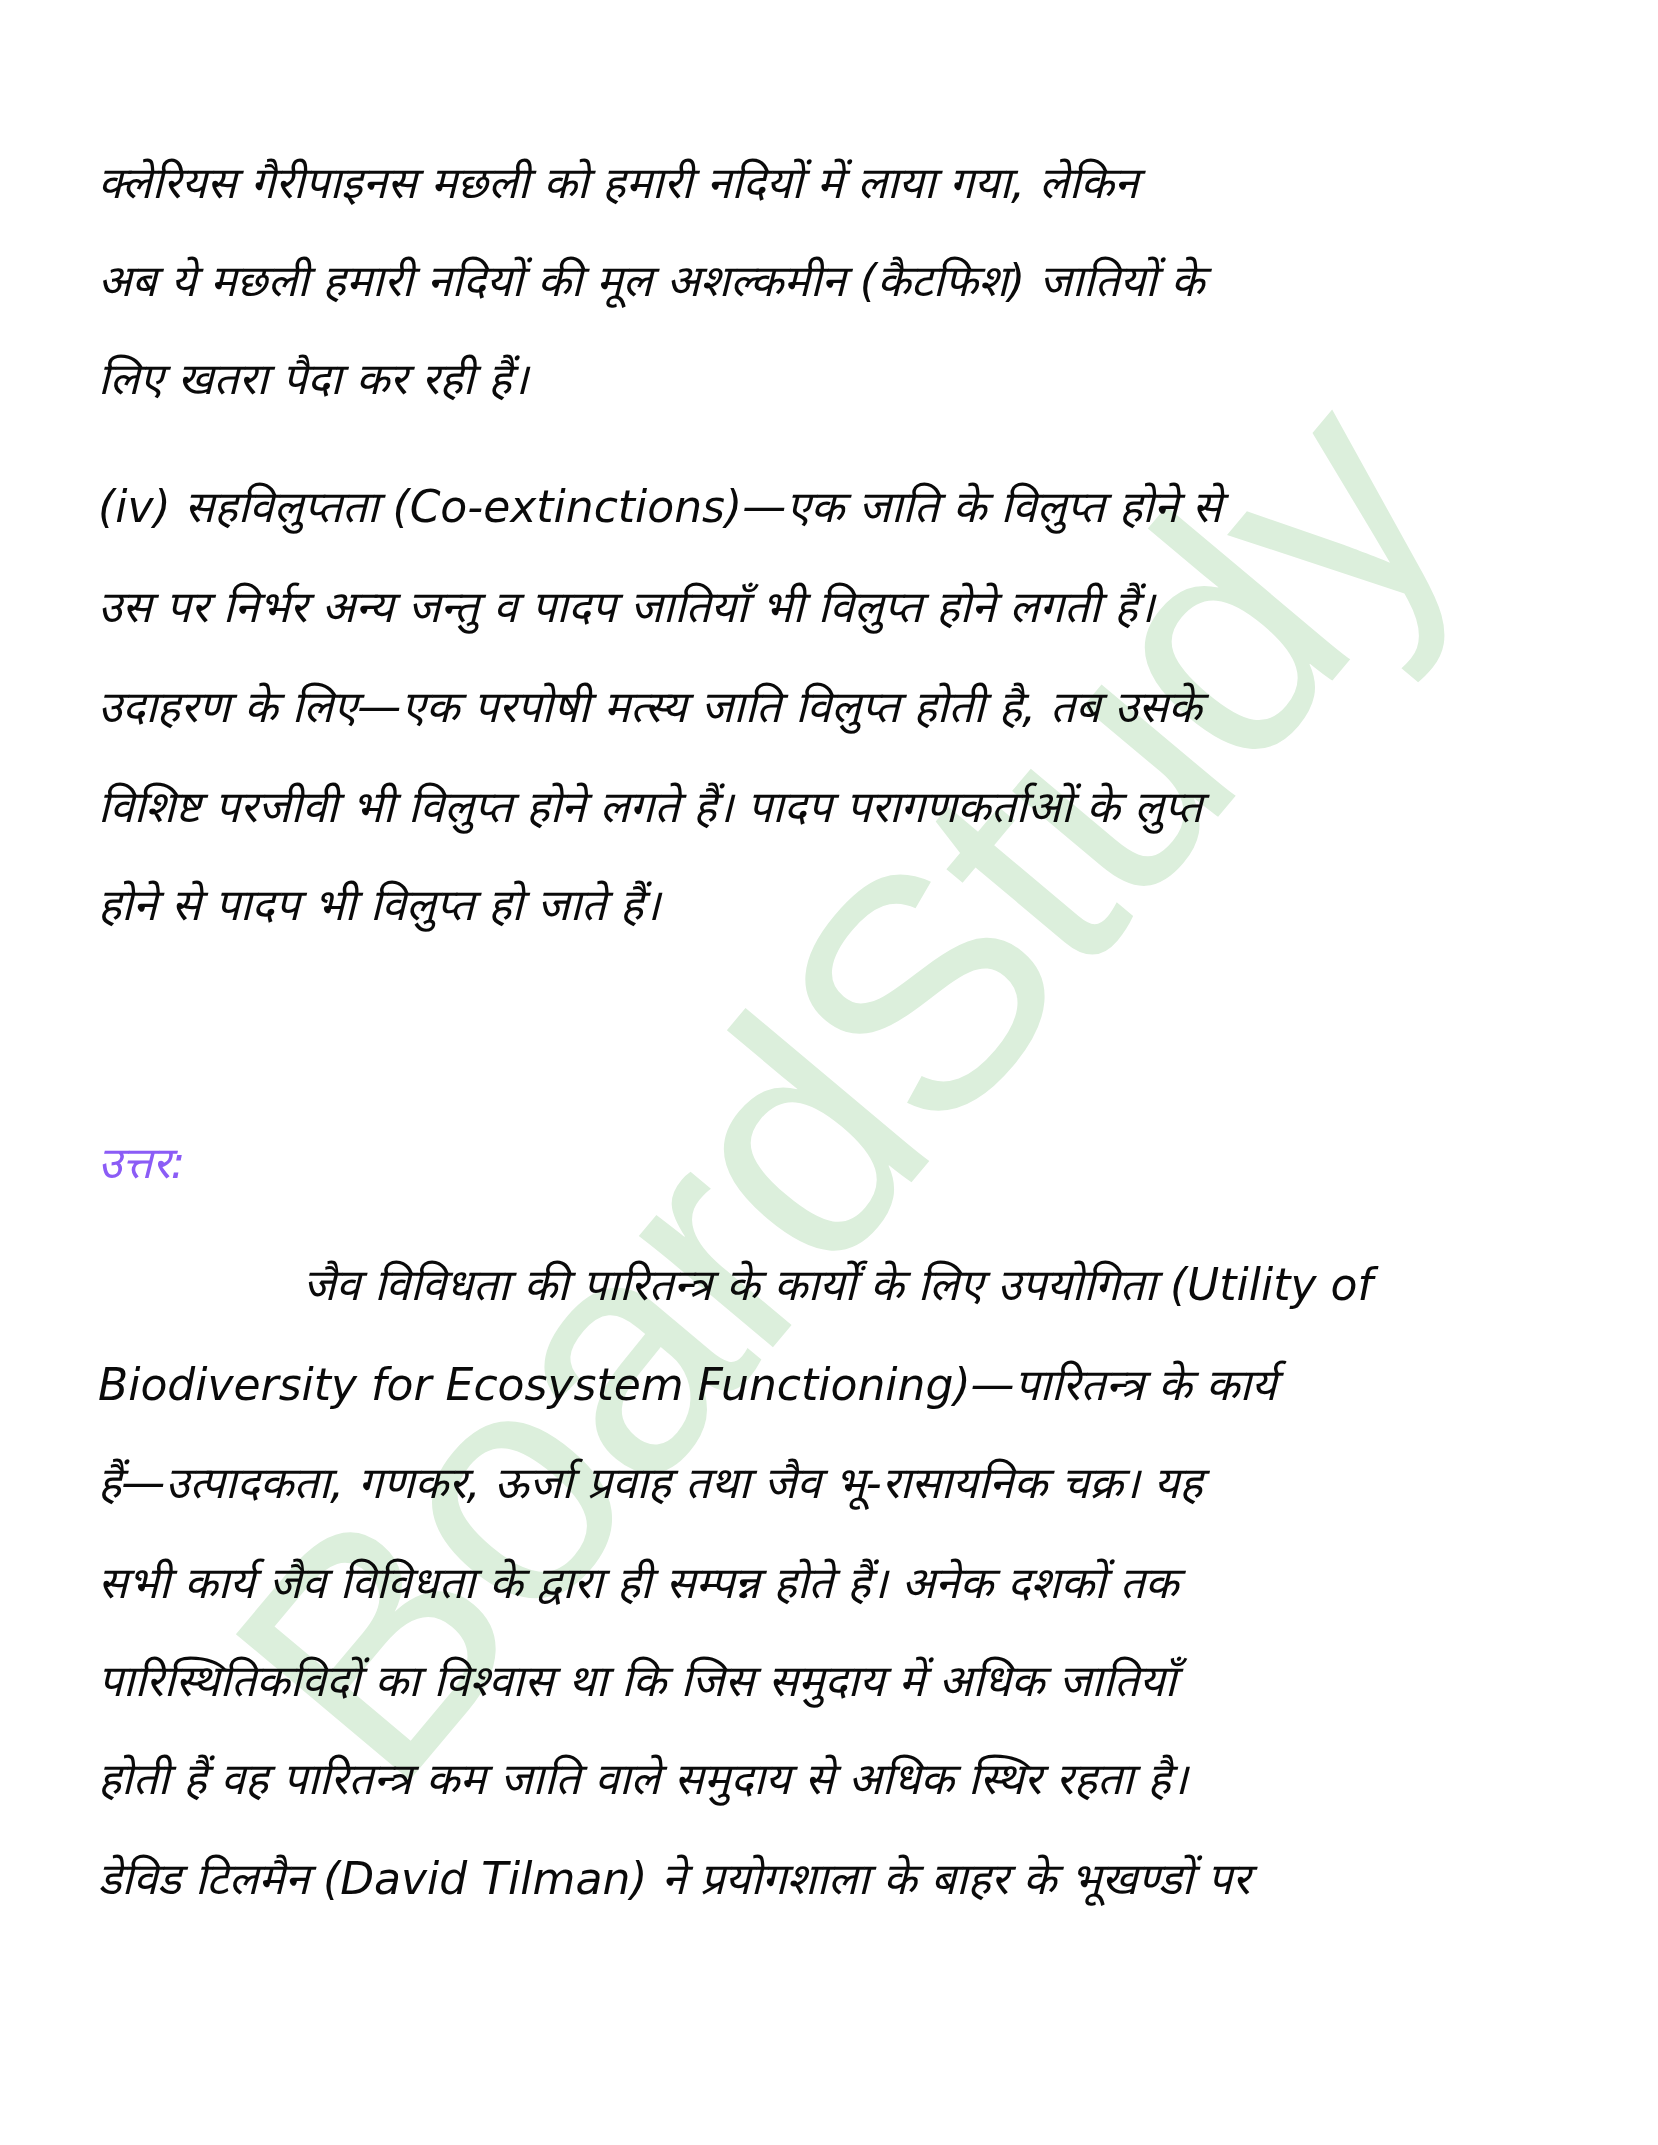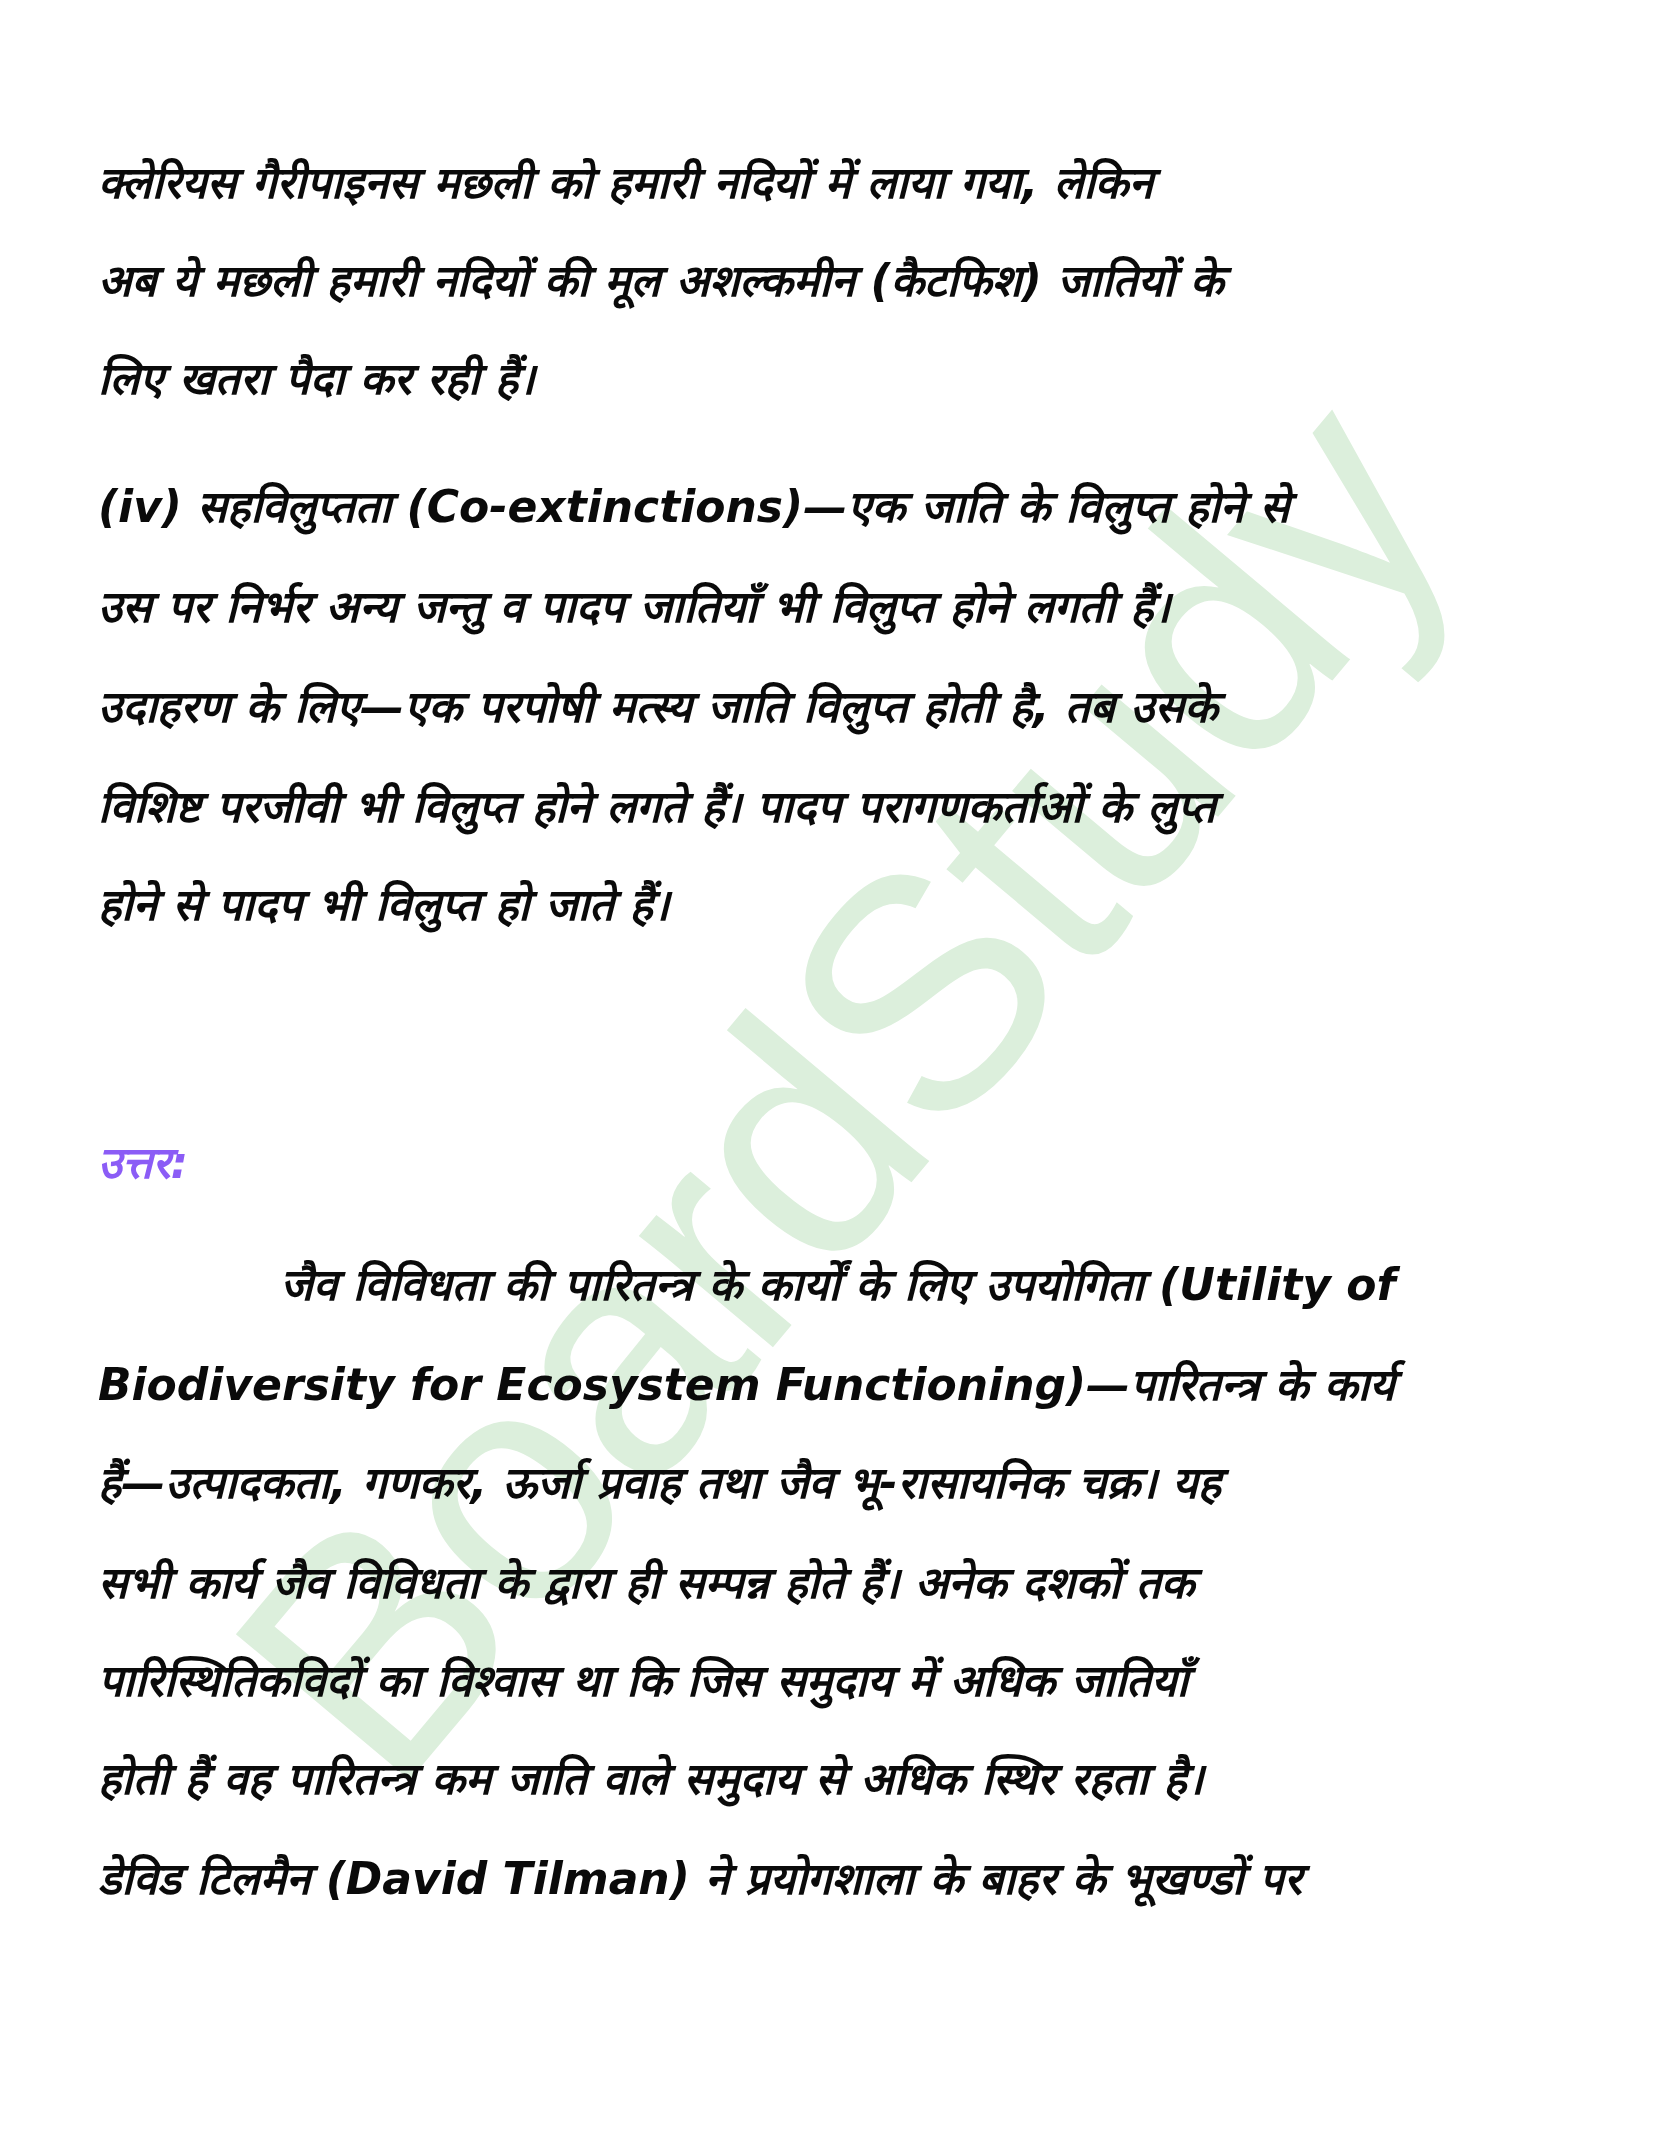--- a/index.html
+++ b/index.html
@@ -36,21 +36,20 @@
       user-select: none;
       pointer-events: none;
       z-index: 0;
     }
     .content {
       position: absolute;
       left: 0; top: 0;
       width: 1658px;
       height: 1632px;
       z-index: 1;
-      font-weight: bold;
     }
     .line {
       position: absolute;
       left: 98px;
       width: 1480px;
       height: 70px;
       line-height: 70px;
       font-size: 44px;
       font-style: italic;
       color: #0a0a0a;

